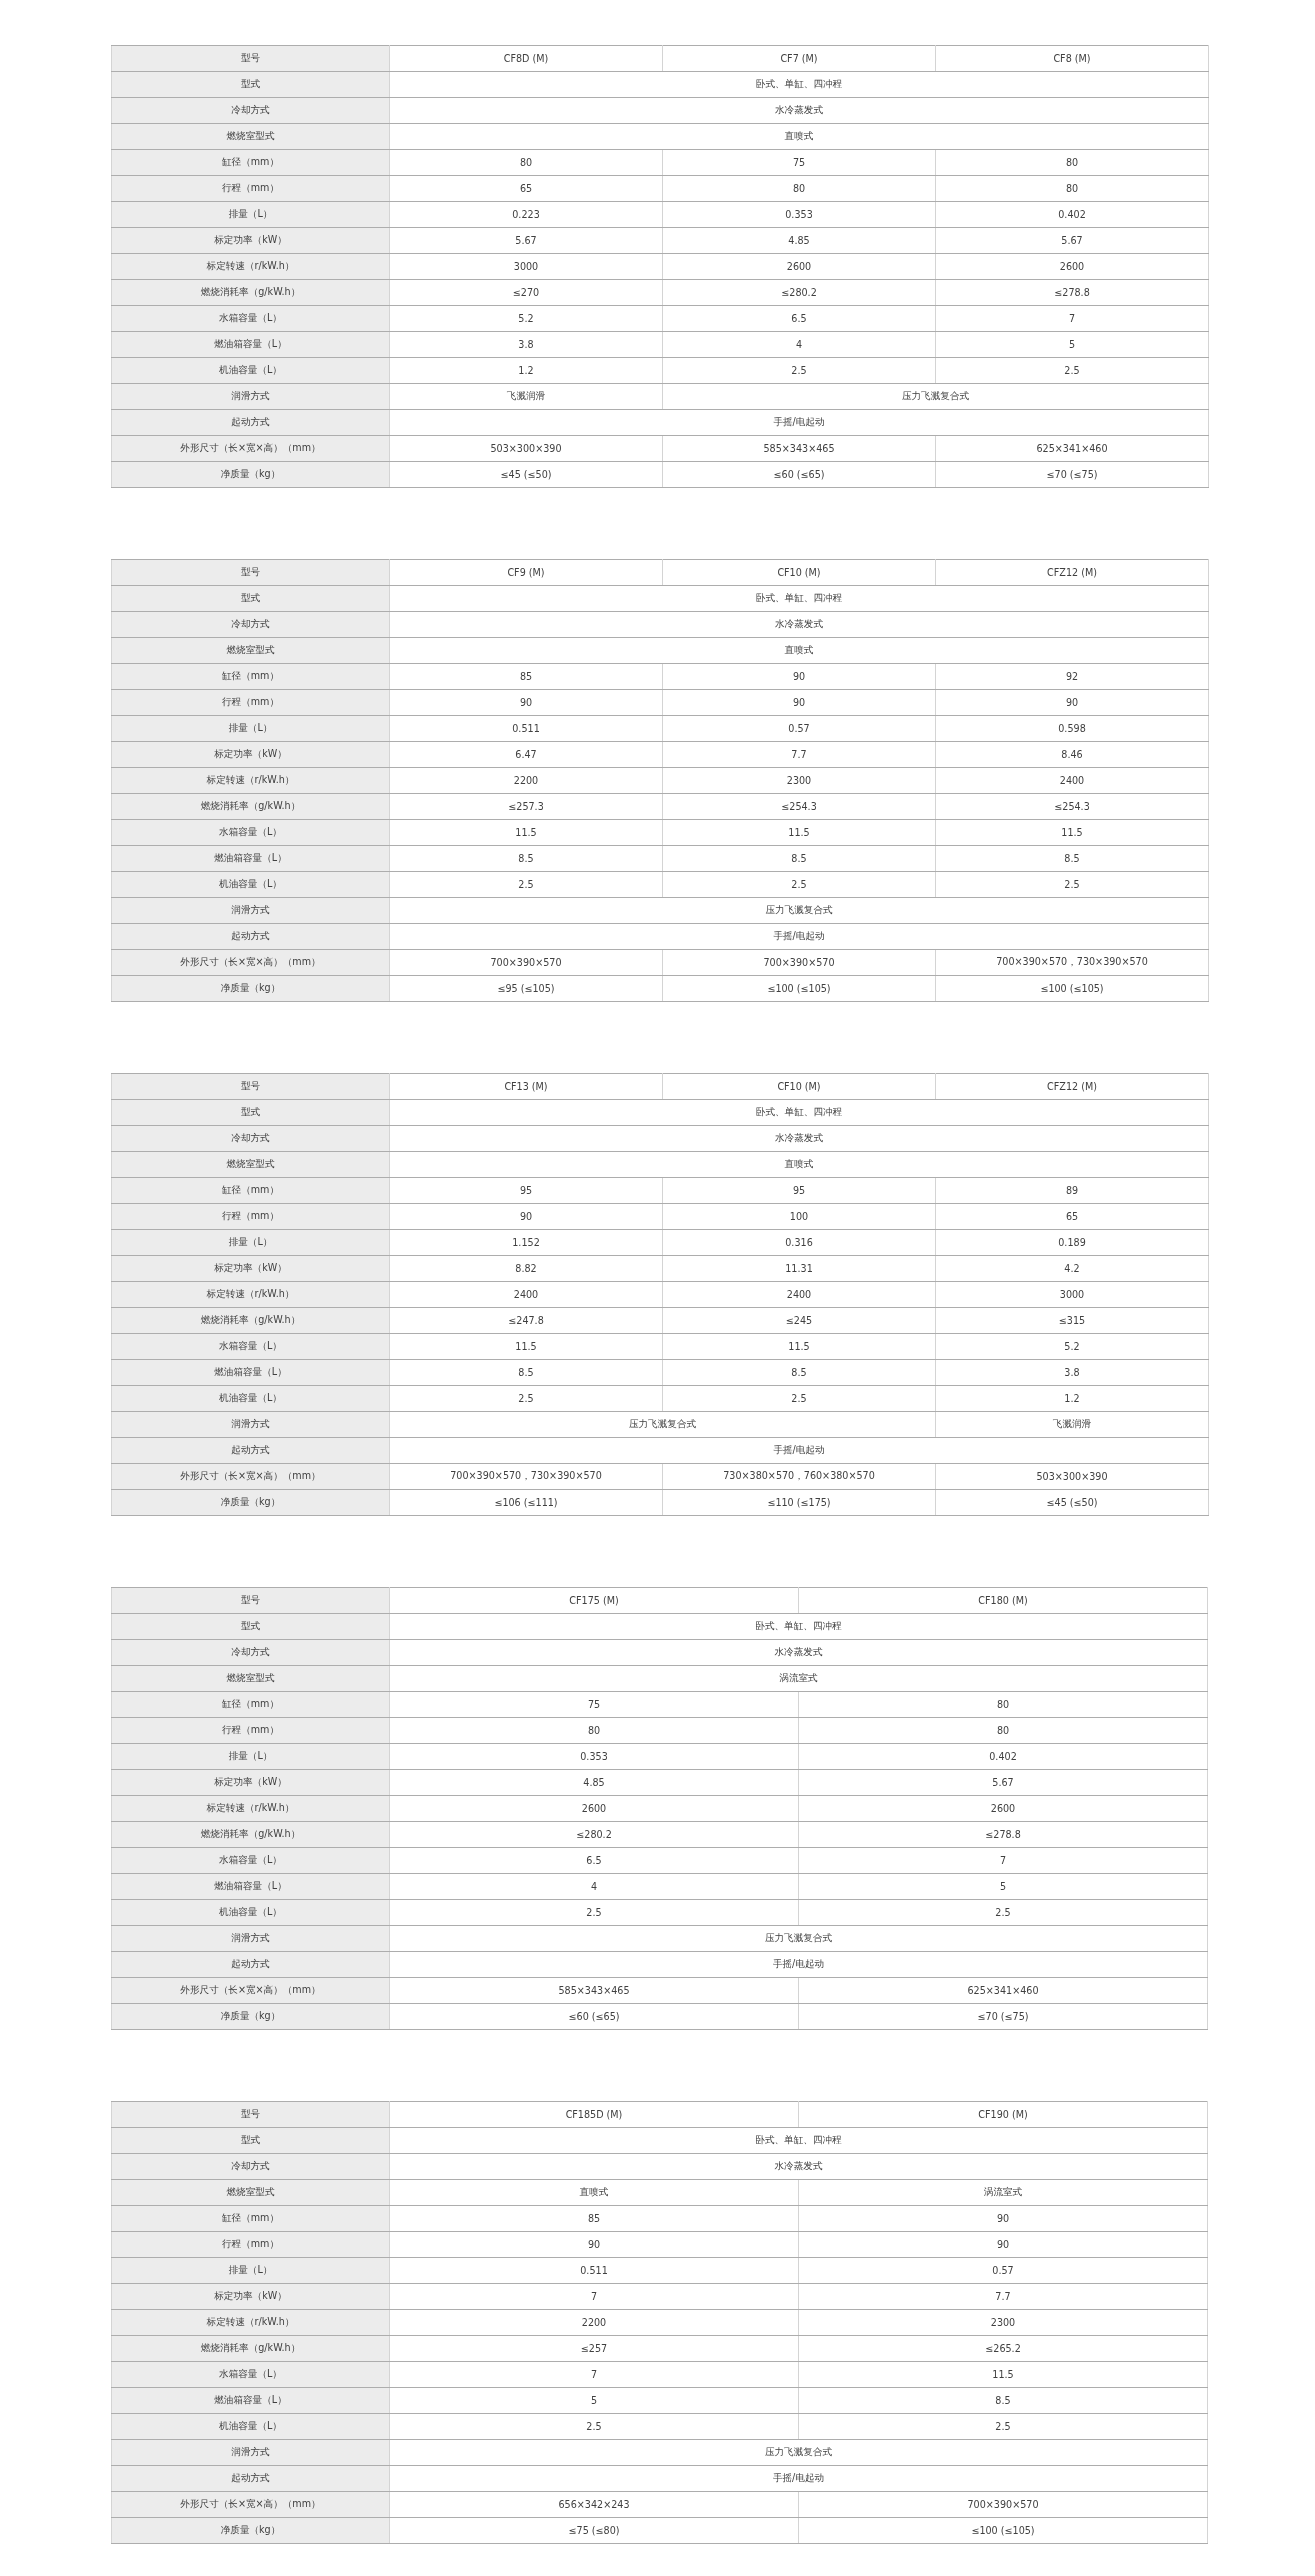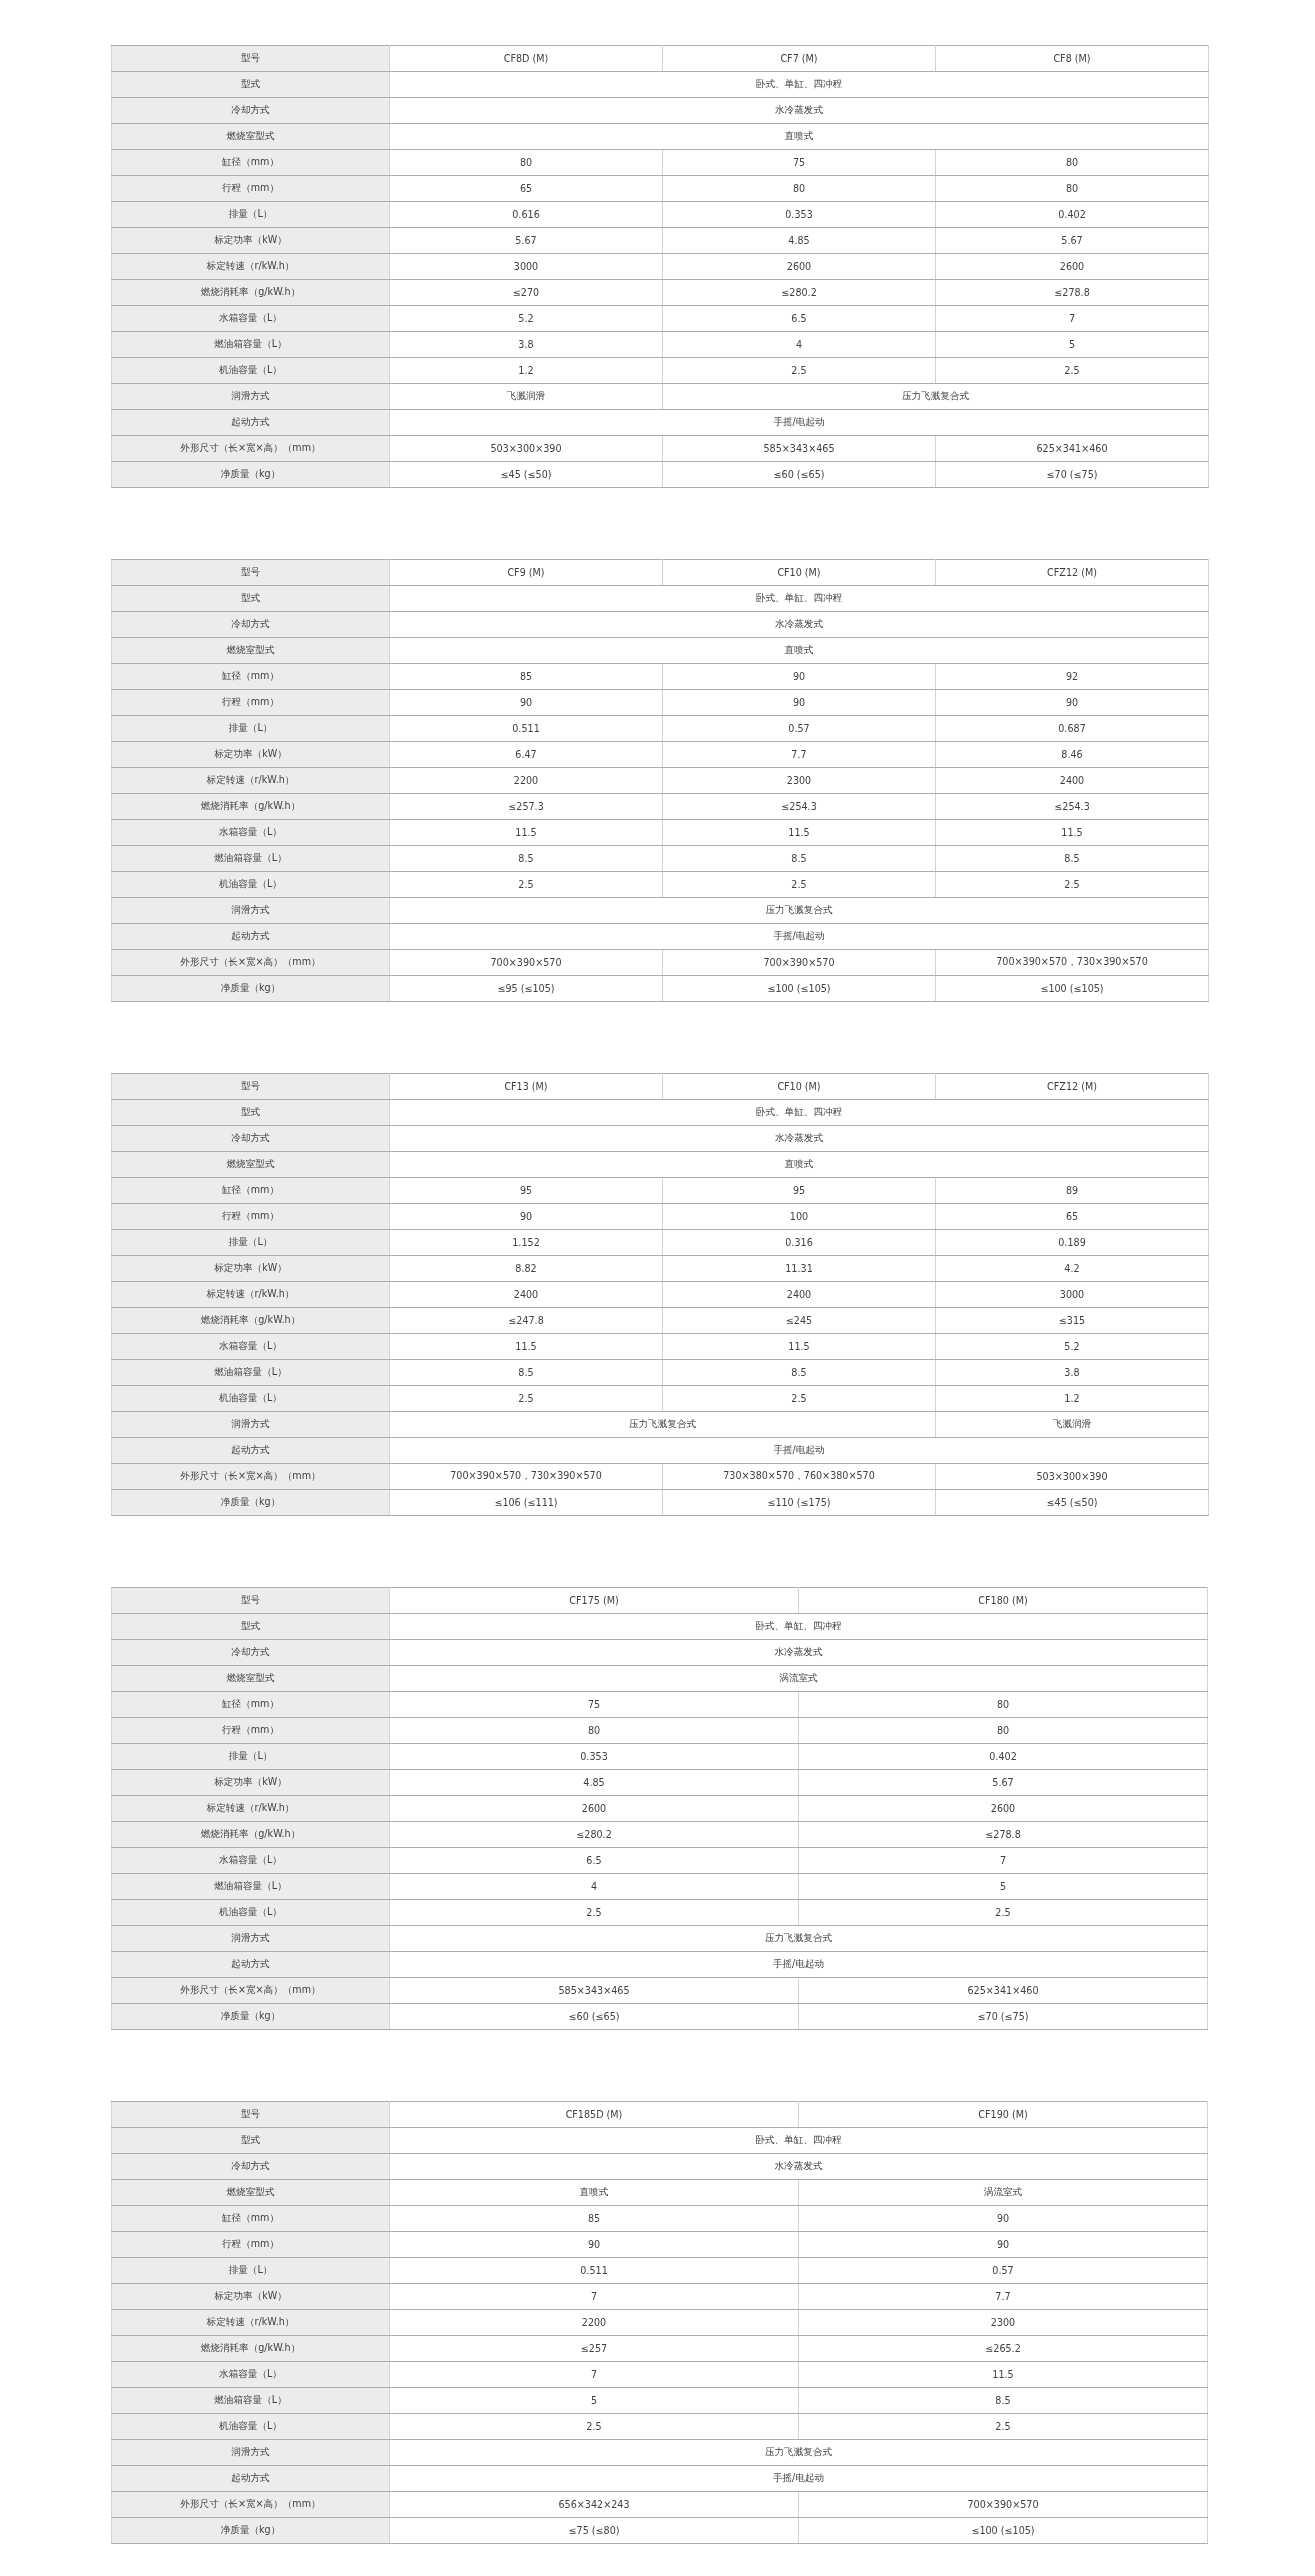--- a/index.html
+++ b/index.html
@@ -84,21 +84,21 @@
             <td>80</td>
           </tr>
           <tr>
             <td class="label-cell">行程（mm）</td>
             <td>65</td>
             <td>80</td>
             <td>80</td>
           </tr>
           <tr>
             <td class="label-cell">排量（L）</td>
-            <td>0.616</td>
+            <td>0.223</td>
             <td>0.353</td>
             <td>0.402</td>
           </tr>
           <tr>
             <td class="label-cell">标定功率（kW）</td>
             <td>5.67</td>
             <td>4.85</td>
             <td>5.67</td>
           </tr>
           <tr>
@@ -189,21 +189,21 @@
           <tr>
             <td class="label-cell">行程（mm）</td>
             <td>90</td>
             <td>90</td>
             <td>90</td>
           </tr>
           <tr>
             <td class="label-cell">排量（L）</td>
             <td>0.511</td>
             <td>0.57</td>
-            <td>0.687</td>
+            <td>0.598</td>
           </tr>
           <tr>
             <td class="label-cell">标定功率（kW）</td>
             <td>6.47</td>
             <td>7.7</td>
             <td>8.46</td>
           </tr>
           <tr>
             <td class="label-cell">标定转速（r/kW.h）</td>
             <td>2200</td>

